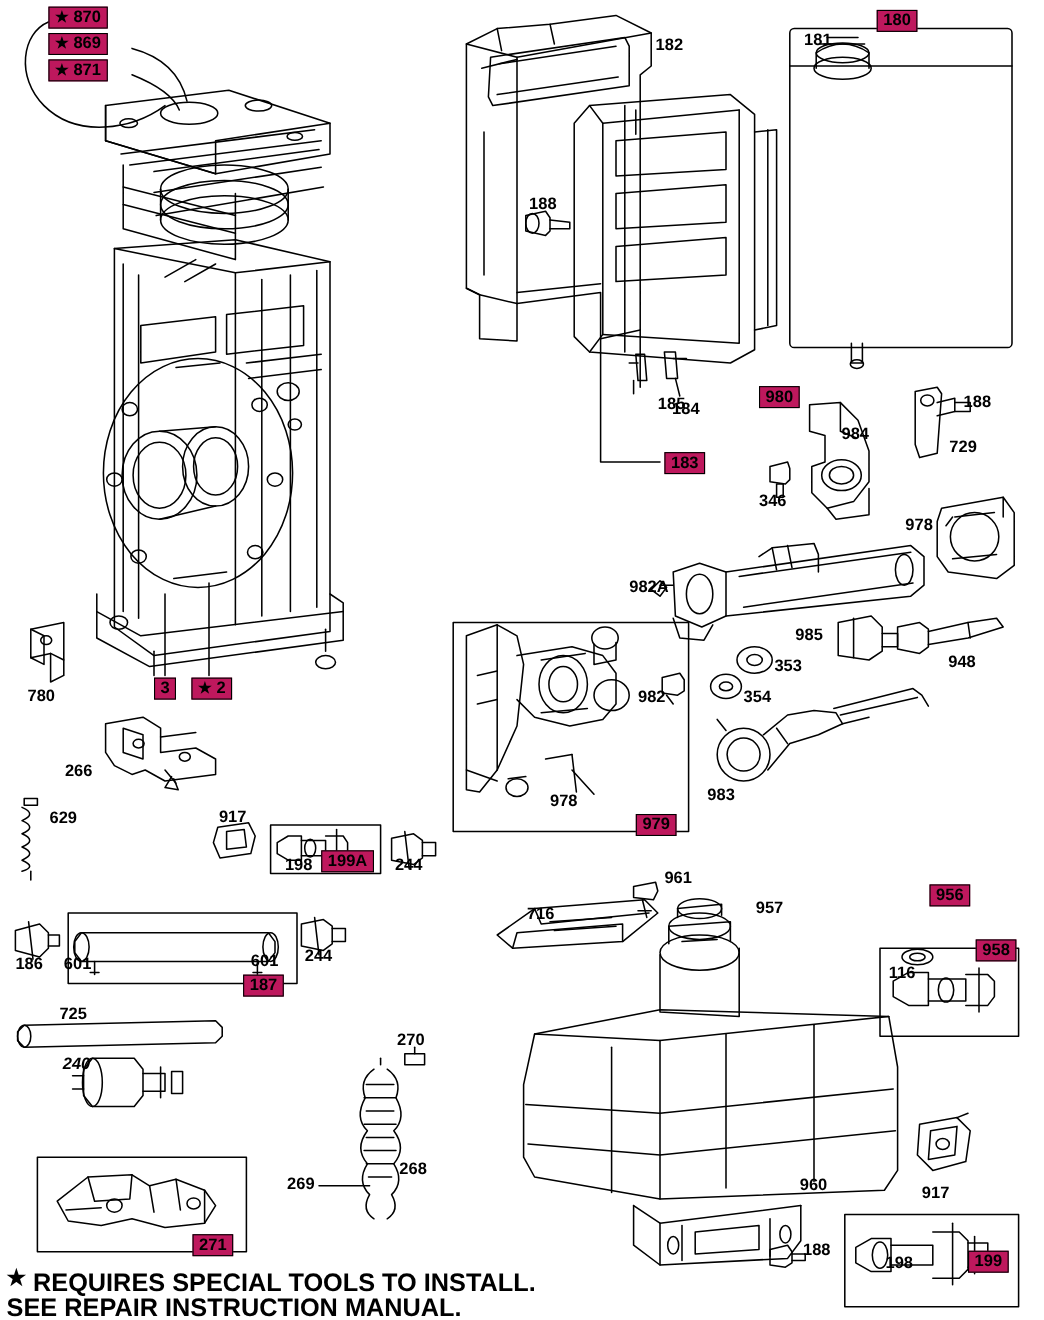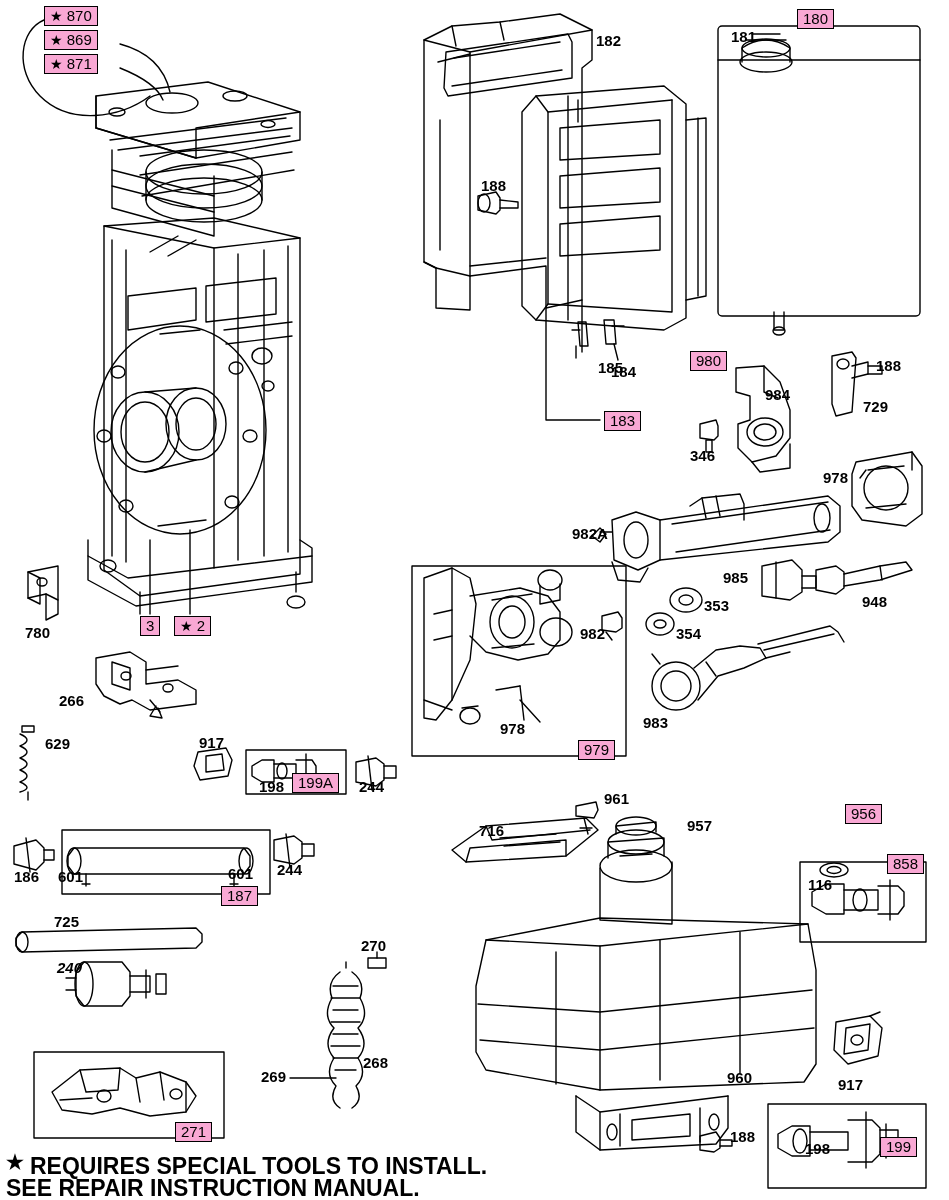--- a/index.html
+++ b/index.html
@@ -1,21 +1,21 @@
 <!DOCTYPE html>
 <html><head>
 <meta charset="utf-8">
 <style>
   html,body{margin:0;padding:0;background:#ffffff;}
   body{width:949px;height:1200px;position:relative;font-family:"Liberation Sans",sans-serif;color:#000;overflow:hidden;}
   #sheet{position:absolute;left:0;top:0;width:949px;height:1200px;}
   svg#art{position:absolute;left:0;top:0;width:949px;height:1200px;}
   .lbl{position:absolute;font-family:"Liberation Sans",sans-serif;font-size:15px;font-weight:bold;color:#000;white-space:nowrap;line-height:1;}
-  .boxed{position:absolute;font-family:"Liberation Sans",sans-serif;font-size:15px;font-weight:normal;color:#000;white-space:nowrap;
-         border:1.5px solid #000;background:#f9a8d4;padding:1px 5px;line-height:1.05;}
+  .boxed{position:absolute;font-family:"Liberation Sans",sans-serif;font-size:15px;font-weight:bold;color:#000;white-space:nowrap;
+         border:1.5px solid #000;background:#be185d;padding:1px 5px;line-height:1.05;}
   .star{font-size:14px;}
   .footnote{position:absolute;font-family:"Liberation Sans",sans-serif;font-weight:bold;font-size:23px;line-height:1.15;white-space:pre;}
   .footstar{position:absolute;font-size:20px;font-weight:bold;line-height:1;}
 </style>
 </head>
 <body>
 
 <div id="sheet">
 
 <svg id="art" viewBox="0 0 949 1200" xmlns="http://www.w3.org/2000/svg">
@@ -419,21 +419,21 @@
 <div class="lbl" style="left:57px;top:960px;font-style:italic;">240</div>
 <div class="lbl" style="left:361px;top:938px;">270</div>
 <div class="lbl" style="left:363px;top:1055px;">268</div>
 <div class="lbl" style="left:261px;top:1069px;">269</div>
 <div class="boxed" style="left:175px;top:1122px;">271</div>
 
 <div class="lbl" style="left:604px;top:791px;">961</div>
 <div class="lbl" style="left:479px;top:823px;">716</div>
 <div class="lbl" style="left:687px;top:818px;">957</div>
 <div class="boxed" style="left:845px;top:804px;">956</div>
-<div class="boxed" style="left:887px;top:854px;">858</div>
+<div class="boxed" style="left:887px;top:854px;">958</div>
 <div class="lbl" style="left:808px;top:877px;">116</div>
 <div class="lbl" style="left:727px;top:1070px;">960</div>
 <div class="lbl" style="left:730px;top:1129px;">188</div>
 <div class="lbl" style="left:838px;top:1077px;">917</div>
 <div class="lbl" style="left:805px;top:1141px;">198</div>
 <div class="boxed" style="left:880px;top:1137px;">199</div>
 
 <div class="footstar" style="left:6px;top:1152px;">★</div>
 <div class="footnote" style="left:30px;top:1153px;">REQUIRES SPECIAL TOOLS TO INSTALL.</div>
 <div class="footnote" style="left:6px;top:1175px;">SEE REPAIR INSTRUCTION MANUAL.</div>

